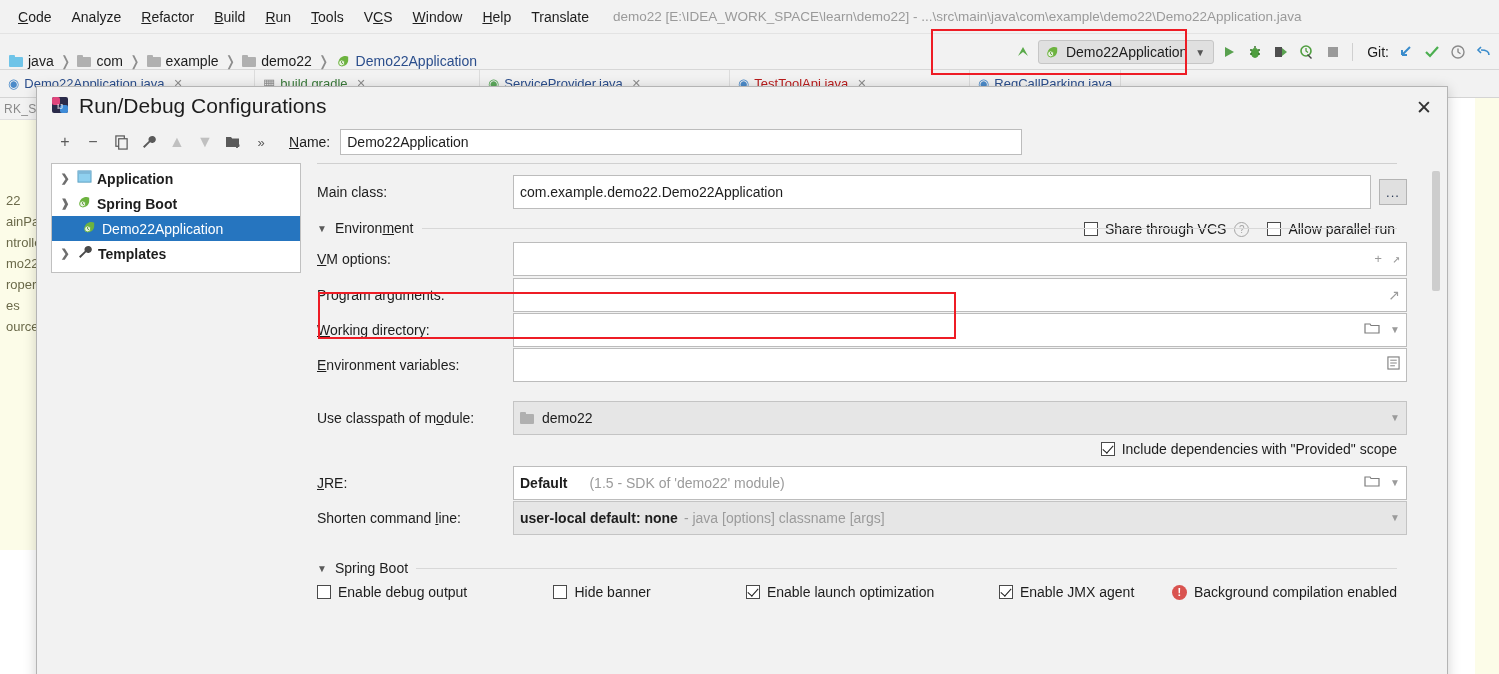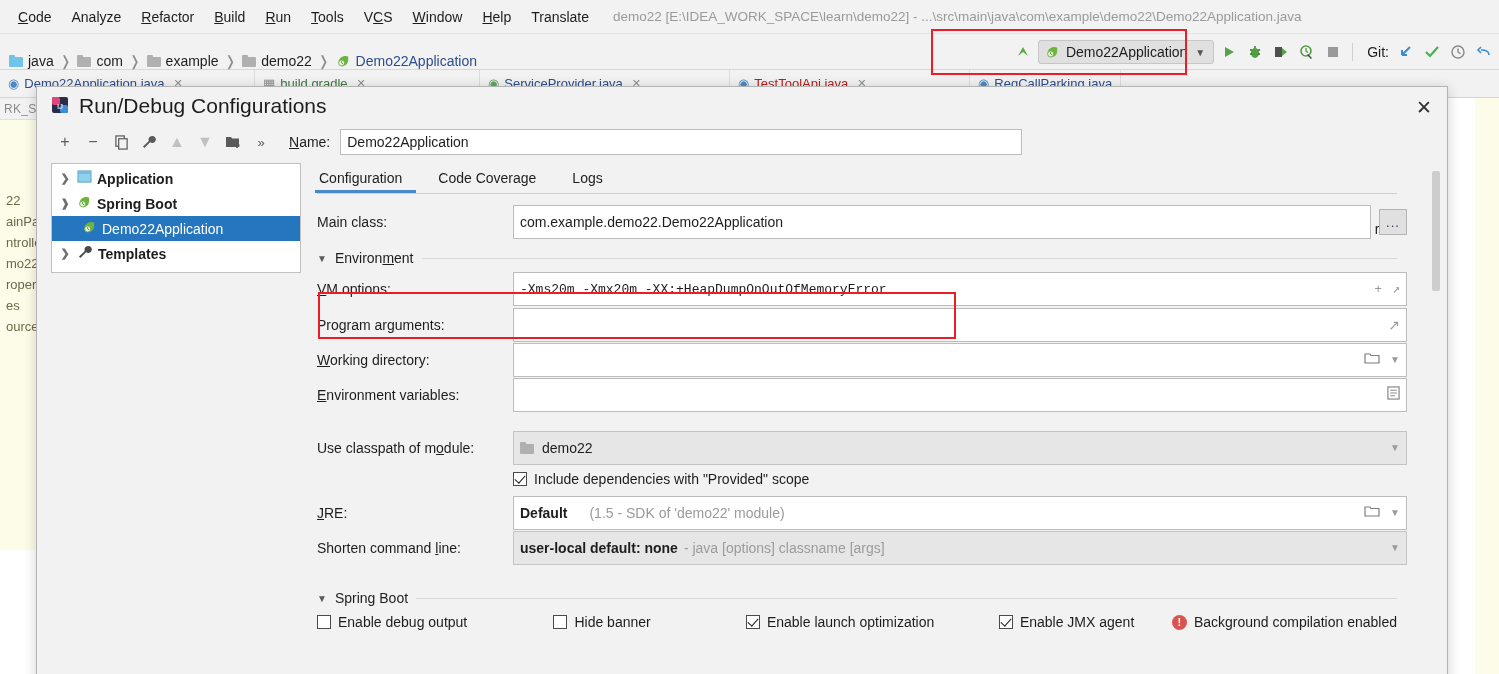--- a/index.html
+++ b/index.html
@@ -168,21 +168,21 @@
     position:absolute; left:316px; top:162px; width:1078px; height:508px;
   }
   .tabs { display:flex; gap:0px; height:30px; align-items:flex-end; }
   .tab { padding:0 16px 7px 2px; font-size:14px; margin-right:18px; position:relative; }
   .tab.active::after {
     content:""; position:absolute; left:-2px; bottom:0; width:100%; height:3px; background:#4a88c7;
   }
   .tabs-underline { height:1px; background:#d0d0d0; margin-bottom:0px; }
 
   .form { padding-top:12px; }
-  .frow { display:flex; align-items:center; height:29px; margin-bottom:4px; }
+  .frow { display:flex; align-items:center; height:29px; margin-bottom:4px;justify-content:space-between; }
   .flabel { width:196px; font-size:14px; flex:none; }
   .finput {
     height:24px; background:#ffffff; border:1px solid #bcbcbc;
     display:flex; align-items:center; padding:16px 6px; font-size:14px;
     flex:1; min-width:0;
   }
   .finput.grey { background:#e6e6e6; border-color:#c4c4c4; }
   .finput.mono { font-family:"Liberation Mono", monospace; font-size:13px; }
   .dots-btn {
     width:28px; height:26px; margin-left:8px; background:#e0e0e0;
@@ -476,45 +476,39 @@
         <span>
           <svg width="16" height="16" viewBox="0 0 16 16">
               <path d="M11 2a3.5 3.5 0 0 0-3.2 4.9L2 12.6 3.4 14l5.7-5.8A3.5 3.5 0 1 0 11 2z" fill="#4a4a4a"></path>
             </svg>
         </span>
         <span>Templates</span>
       </div>
     </div>
 
     <div class="pane" style="left:280px;top:76px;width:1080px;">
-      <div class="tabs">
-        <div class="tab active">Configuration</div>
-        <div class="tab">Code Coverage</div>
-        <div class="tab">Logs</div>
-      </div>
       <div class="tabs-underline"></div>
 
       <div class="form">
 
         <div class="frow" style="height:32px;">
           <div class="flabel">Main class:</div>
           <div class="finput" style="flex:none;width:858px;">com.example.demo22.Demo22Application</div>
           <div class="dots-btn">...</div>
         </div>
 
         <div class="section-head">
           <span class="sec-tri">▼</span>
           <span class="sec-title">Environ<span class="underln">m</span>ent</span>
           <span class="sec-line"></span>
         </div>
 
         <div class="frow" style="height:34px;">
           <div class="flabel"><span class="underln">V</span>M options:</div>
           <div class="finput mono" style="flex:none;width:894px;">
-            <span>-Xms20m -Xmx20m -XX:+HeapDumpOnOutOfMemoryError</span>
             <span class="in-field-icons">
               <span>+</span>
               <span>↗</span>
             </span>
           </div>
         </div>
 
         <div class="frow">
           <div class="flabel">Program ar<span class="underln">g</span>uments:</div>
           <div class="finput" style="flex:none;width:894px;">

